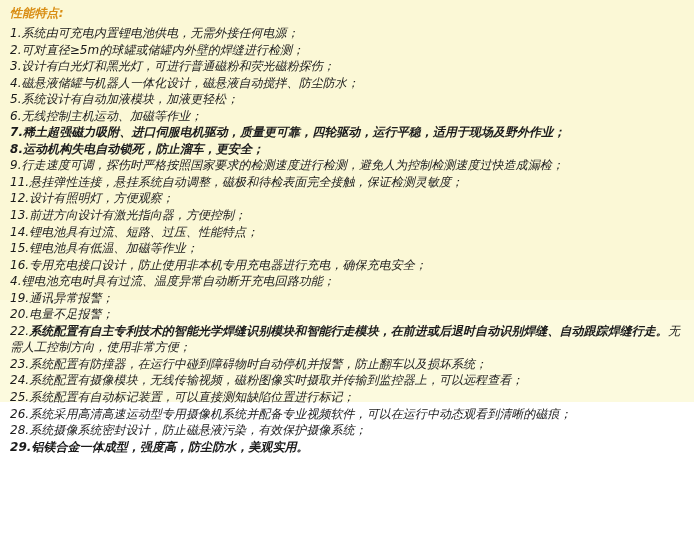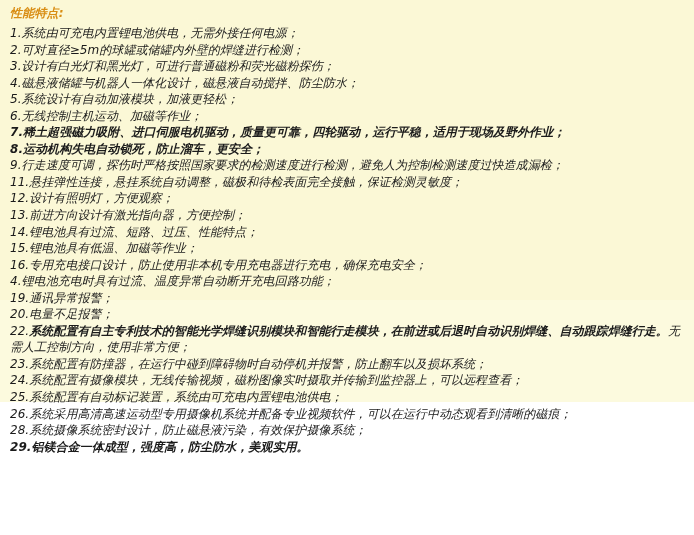--- a/index.html
+++ b/index.html
@@ -98,19 +98,19 @@
         <li><span class="num">13.</span><span>前进方向设计有激光指向器，方便控制；</span></li>
         <li><span class="num">14.</span><span>锂电池具有过流、短路、过压、性能特点；</span></li>
         <li><span class="num">15.</span><span>锂电池具有低温、加磁等作业；</span></li>
         <li><span class="num">16.</span><span>专用充电接口设计，防止使用非本机专用充电器进行充电，确保充电安全；</span></li>
         <li><span class="num">4.</span><span>锂电池充电时具有过流、温度异常自动断开充电回路功能；</span></li>
         <li><span class="num">19.</span><span>通讯异常报警；</span></li>
         <li><span class="num">20.</span><span>电量不足报警；</span></li>
         <li><span class="num">22.</span><span><span class="bold">系统配置有自主专利技术的智能光学焊缝识别模块和智能行走模块，在前进或后退时自动识别焊缝、自动跟踪焊缝行走。</span>无需人工控制方向，使用非常方便；</span></li>
         <li><span class="num">23.</span><span>系统配置有防撞器，在运行中碰到障碍物时自动停机并报警，防止翻车以及损坏系统；</span></li>
         <li><span class="num">24.</span><span>系统配置有摄像模块，无线传输视频，磁粉图像实时摄取并传输到监控器上，可以远程查看；</span></li>
-        <li><span class="num">25.</span><span>系统配置有自动标记装置，系统由可充电内置锂电池供电；</span></li>
+        <li><span class="num">25.</span><span>系统配置有自动标记装置，可以直接测知缺陷位置进行标记；</span></li>
         <li><span class="num">26.</span><span>系统采用高清高速运动型专用摄像机系统并配备专业视频软件，可以在运行中动态观看到清晰的磁痕；</span></li>
         <li><span class="num">28.</span><span>系统摄像系统密封设计，防止磁悬液污染，有效保护摄像系统；</span></li>
         <li><span class="num bold">29.</span><span class="bold">铝镁合金一体成型，强度高，防尘防水，美观实用。</span></li>
       </ol>
   </div>
 </div>
 
 </body></html>

